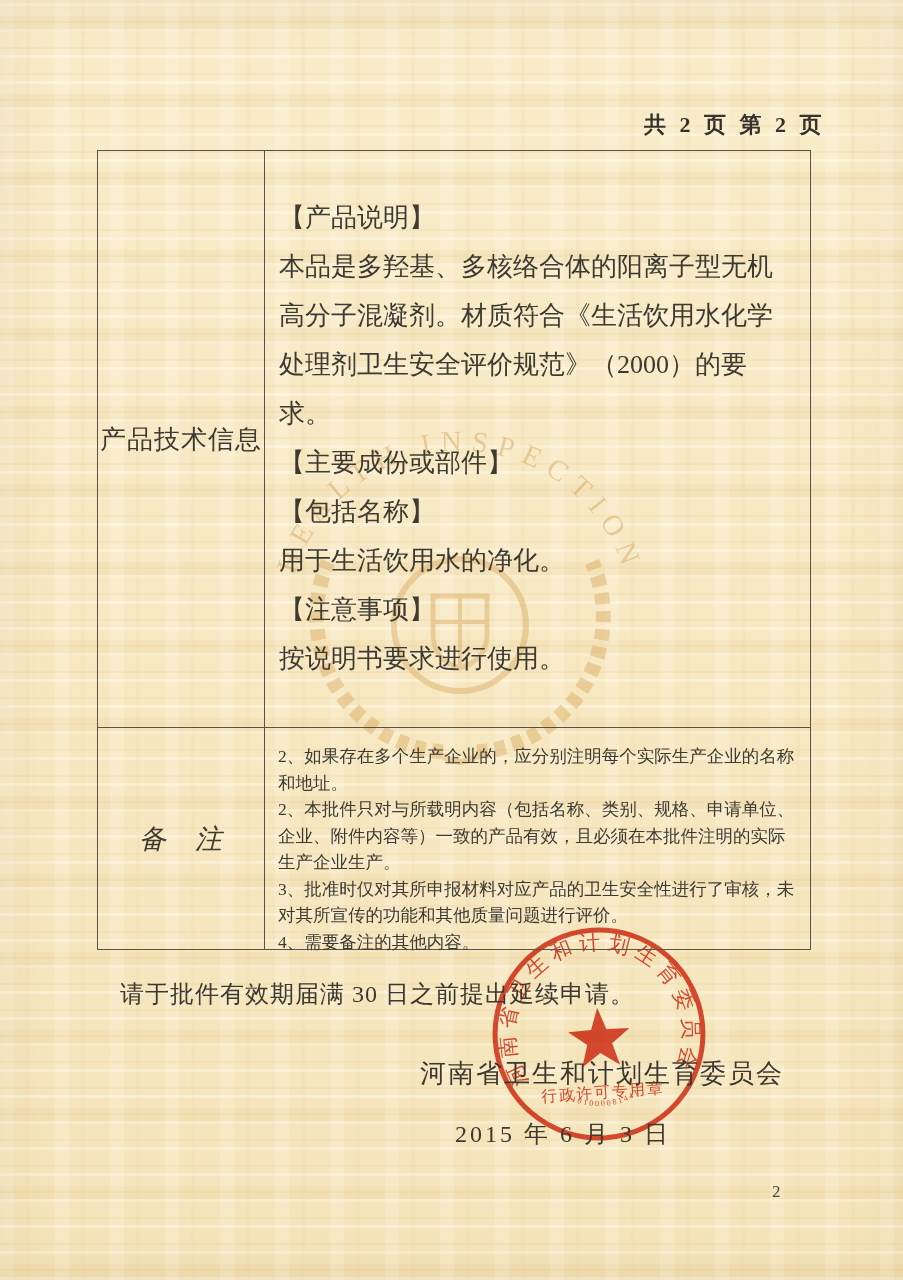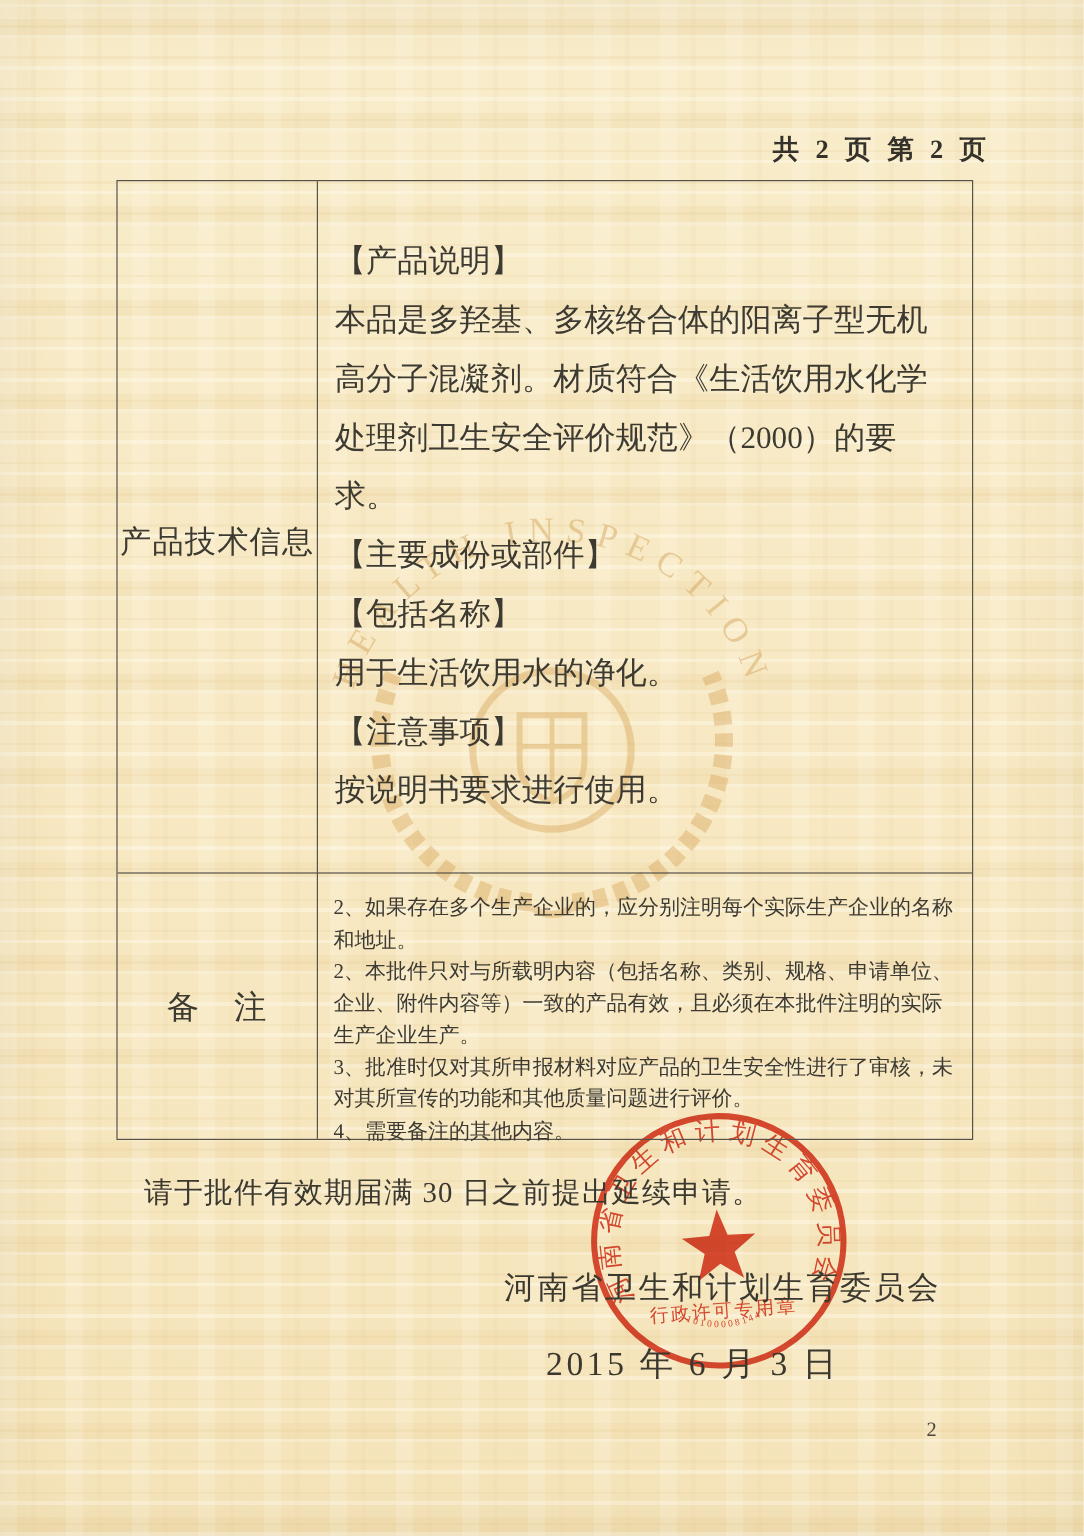--- a/index.html
+++ b/index.html
@@ -23,36 +23,36 @@
   .approval-table{
     position:absolute;left:97px;top:150px;width:714px;height:800px;
     border:1px solid #57534a;box-sizing:border-box;
   }
   .col-divider{position:absolute;left:166px;top:0;width:1px;height:100%;background:#57534a;}
   .row-divider{position:absolute;left:0;top:576px;width:100%;height:1px;background:#57534a;}
   .hdr-cell{
     position:absolute;left:0;width:166px;display:flex;align-items:center;justify-content:center;
     font-size:26px;color:#3d3a31;letter-spacing:1px;
   }
-  .hdr-product{top:12px;height:576px;}
-  .hdr-remarks{top:577px;height:222px;font-size:27px;}
+  .hdr-product{top:0;height:576px;}
+  .hdr-remarks{top:577px;height:222px;font-size:27px;font-style:italic;}
   .content-product{
     position:absolute;left:167px;top:0;width:546px;height:576px;box-sizing:border-box;
     padding:42px 14px 0 14px;font-size:26px;line-height:49px;color:#3d3a31;
   }
   .content-product .sec-title,.content-product .sec-body{margin:0;}
   .content-remarks{
     position:absolute;left:167px;top:577px;width:546px;height:222px;box-sizing:border-box;
     padding:15px 12px 0 13px;font-size:17.5px;line-height:26.5px;color:#3d3a31;
   }
   .content-remarks div{margin:0;}
   
   .renewal-notice{position:absolute;left:120px;top:978px;font-size:24px;letter-spacing:1px;color:#3b382f;}
   .issuer-name{position:absolute;left:420px;top:1056px;font-size:26px;letter-spacing:2px;color:#3b382f;}
-  .issue-date{position:absolute;left:455px;top:1118px;font-size:28px;letter-spacing:3px;color:#3b382f;}
+  .issue-date{position:absolute;left:455px;top:1118px;font-size:24px;letter-spacing:3px;color:#3b382f;}
   .page-number{position:absolute;left:772px;top:1182px;font-size:17px;color:#4a463c;}
   
   .watermark{position:absolute;left:250px;top:400px;width:420px;height:420px;opacity:.42;pointer-events:none;}
   .watermark text{font-family:"Liberation Serif","DejaVu Serif",serif;}
   
   .seal{
     position:absolute;left:483px;top:918px;width:232px;height:232px;
     transform:rotate(-4deg);mix-blend-mode:multiply;opacity:.92;pointer-events:none;
   }
   .seal text{font-family:"Liberation Serif","DejaVu Serif",serif;}

